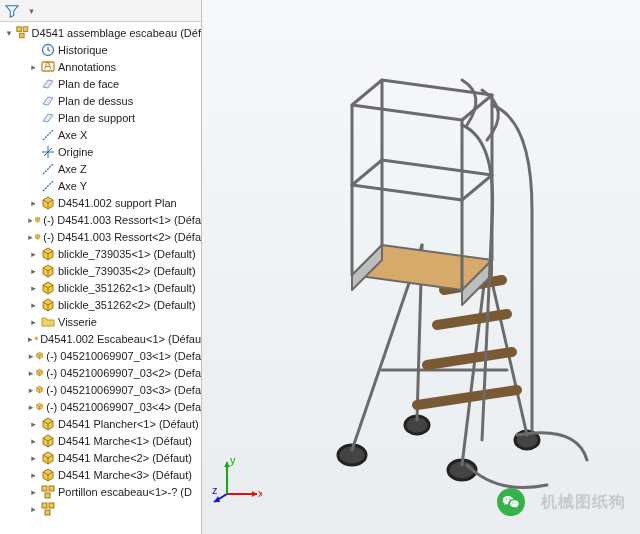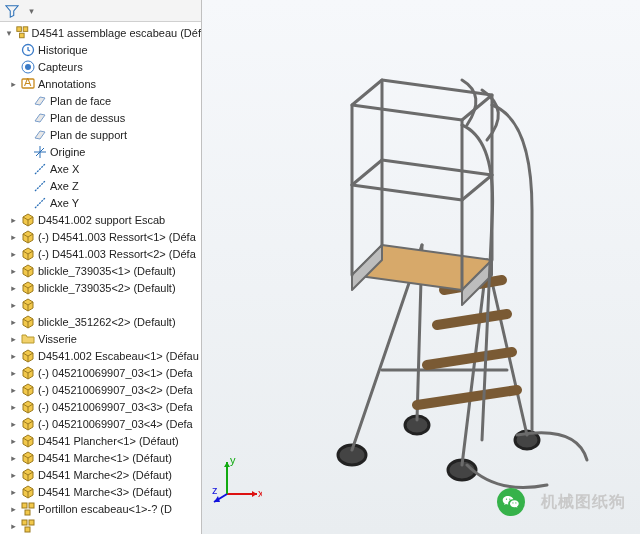--- a/index.html
+++ b/index.html
@@ -5,22 +5,22 @@
   * { margin: 0; padding: 0; box-sizing: border-box; font-family: "Segoe UI", Tahoma, sans-serif; font-size: 11px; }
   body { width: 640px; height: 534px; display: flex; background: #fff; overflow: hidden; position: relative; }
   .tree-panel { width: 202px; height: 534px; background: #fff; border-right: 1px solid #c0c0c0; overflow: hidden; }
   .filter-bar { height: 22px; border-bottom: 1px solid #d0d0d0; display:flex; align-items:center; padding:0 4px; gap:4px; background:#f4f4f4; }
   .filter-bar svg { width:14px; height:14px; }
   .tree { padding: 2px 0; }
   .row { display:flex; align-items:center; height:17px; padding-left:4px; white-space:nowrap; cursor:default; }
   .exp { width:11px; height:11px; display:inline-flex; align-items:center; justify-content:center; color:#6a6a6a; font-size:9px; margin-right:1px; }
   .ico { width:16px; height:16px; display:inline-flex; align-items:center; justify-content:center; margin-right:2px; }
   .lbl { color:#222; }
-  .ind1 { padding-left: 8px; }
-  .ind2 { padding-left: 20px; }
+  .ind1 { padding-left: 28px; }
+  .ind2 { padding-left: 28px; }
   .viewport { flex:1; position:relative; background:linear-gradient(#f6f8fb,#e9edf0); }
   .axis-gizmo { position:absolute; left:10px; bottom:30px; }
   .watermark { position:absolute; right:14px; bottom:18px; display:flex; align-items:center; gap:16px; }
   .wm-ico { width:28px; height:28px; border-radius:50%; background:#36b24a; display:flex; align-items:center; justify-content:center; }
   .wm-txt { color:#c9c9c9; font-size:16px; font-weight:600; letter-spacing:1px; }
   .model-svg { position:absolute; left:30px; top:10px; }
 </style>
 </head>
 <body>
 
@@ -50,30 +50,20 @@
           <span class="exp"></span>
           <span class="ico">
             <svg viewBox="0 0 16 16">
               <circle cx="8" cy="8" r="5.5" fill="none" stroke="#3a7bc8" stroke-width="1.3"></circle>
               <path d="M8 5v3l2 1" stroke="#3a7bc8" stroke-width="1.3" fill="none"></path>
             </svg>
           </span>
           <span class="lbl">Historique</span>
         </div>
         <div class="row ind1">
-          <span class="exp"></span>
-          <span class="ico">
-            <svg viewBox="0 0 16 16">
-              <circle cx="8" cy="8" r="3" fill="#3a7bc8"></circle>
-              <circle cx="8" cy="8" r="6" fill="none" stroke="#3a7bc8"></circle>
-            </svg>
-          </span>
-          <span class="lbl">Capteurs</span>
-        </div>
-        <div class="row ind1">
           <span class="exp">▸</span>
           <span class="ico">
             <svg viewBox="0 0 16 16">
               <rect x="2" y="3" width="12" height="9" rx="1" fill="none" stroke="#c88a1e" stroke-width="1.3"></rect>
               <text x="4" y="10" font-size="8" fill="#c88a1e">A</text>
             </svg>
           </span>
           <span class="lbl">Annotations</span>
         </div>
         <div class="row ind2">
@@ -95,68 +85,68 @@
           <span class="lbl">Plan de dessus</span>
         </div>
         <div class="row ind2">
           <span class="exp"></span>
           <span class="ico">
             <svg viewBox="0 0 16 16">
               <path d="M3 11 L8 4 L13 5 L8 12 Z" fill="#e8e8e8" stroke="#7a9ecb" stroke-width="1"></path>
             </svg>
           </span>
           <span class="lbl">Plan de support</span>
+        </div>
+        <div class="row ind2">
+          <span class="exp"></span>
+          <span class="ico">
+            <svg viewBox="0 0 16 16">
+              <line x1="3" y1="13" x2="13" y2="3" stroke="#2a6fb7" stroke-width="1.3" stroke-dasharray="2 1"></line>
+            </svg>
+          </span>
+          <span class="lbl">Axe X</span>
         </div>
         <div class="row ind2">
           <span class="exp"></span>
           <span class="ico">
             <svg viewBox="0 0 16 16">
               <line x1="8" y1="2" x2="8" y2="14" stroke="#2a6fb7"></line>
               <line x1="2" y1="8" x2="14" y2="8" stroke="#2a6fb7"></line>
               <line x1="4" y1="12" x2="12" y2="4" stroke="#2a6fb7"></line>
             </svg>
           </span>
           <span class="lbl">Origine</span>
         </div>
         <div class="row ind2">
           <span class="exp"></span>
           <span class="ico">
             <svg viewBox="0 0 16 16">
               <line x1="3" y1="13" x2="13" y2="3" stroke="#2a6fb7" stroke-width="1.3" stroke-dasharray="2 1"></line>
             </svg>
           </span>
-          <span class="lbl">Axe X</span>
+          <span class="lbl">Axe Z</span>
         </div>
         <div class="row ind2">
           <span class="exp"></span>
           <span class="ico">
             <svg viewBox="0 0 16 16">
               <line x1="3" y1="13" x2="13" y2="3" stroke="#2a6fb7" stroke-width="1.3" stroke-dasharray="2 1"></line>
             </svg>
           </span>
-          <span class="lbl">Axe Z</span>
-        </div>
-        <div class="row ind2">
-          <span class="exp"></span>
-          <span class="ico">
-            <svg viewBox="0 0 16 16">
-              <line x1="3" y1="13" x2="13" y2="3" stroke="#2a6fb7" stroke-width="1.3" stroke-dasharray="2 1"></line>
-            </svg>
-          </span>
           <span class="lbl">Axe Y</span>
         </div>
         <div class="row ind1">
           <span class="exp">▸</span>
           <span class="ico">
             <svg viewBox="0 0 16 16">
               <path d="M3 5l5-3 5 3v6l-5 3-5-3z" fill="#f2c84b" stroke="#9c7a1f"></path>
               <path d="M3 5l5 3 5-3M8 8v6" stroke="#9c7a1f" fill="none"></path>
             </svg>
           </span>
-          <span class="lbl">D4541.002 support Escab</span>
+          <span class="lbl">D4541.002 support Plan</span>
         </div>
         <div class="row ind1">
           <span class="exp">▸</span>
           <span class="ico">
             <svg viewBox="0 0 16 16">
               <path d="M3 5l5-3 5 3v6l-5 3-5-3z" fill="#f2c84b" stroke="#9c7a1f"></path>
               <path d="M3 5l5 3 5-3M8 8v6" stroke="#9c7a1f" fill="none"></path>
             </svg>
           </span>
           <span class="lbl">(-) D4541.003 Ressort&lt;1&gt; (Défa</span>
@@ -192,20 +182,21 @@
           <span class="lbl">blickle_739035&lt;2&gt; (Default)</span>
         </div>
         <div class="row ind1">
           <span class="exp">▸</span>
           <span class="ico">
             <svg viewBox="0 0 16 16">
               <path d="M3 5l5-3 5 3v6l-5 3-5-3z" fill="#f2c84b" stroke="#9c7a1f"></path>
               <path d="M3 5l5 3 5-3M8 8v6" stroke="#9c7a1f" fill="none"></path>
             </svg>
           </span>
+          <span class="lbl">blickle_351262&lt;1&gt; (Default)</span>
         </div>
         <div class="row ind1">
           <span class="exp">▸</span>
           <span class="ico">
             <svg viewBox="0 0 16 16">
               <path d="M3 5l5-3 5 3v6l-5 3-5-3z" fill="#f2c84b" stroke="#9c7a1f"></path>
               <path d="M3 5l5 3 5-3M8 8v6" stroke="#9c7a1f" fill="none"></path>
             </svg>
           </span>
           <span class="lbl">blickle_351262&lt;2&gt; (Default)</span>

